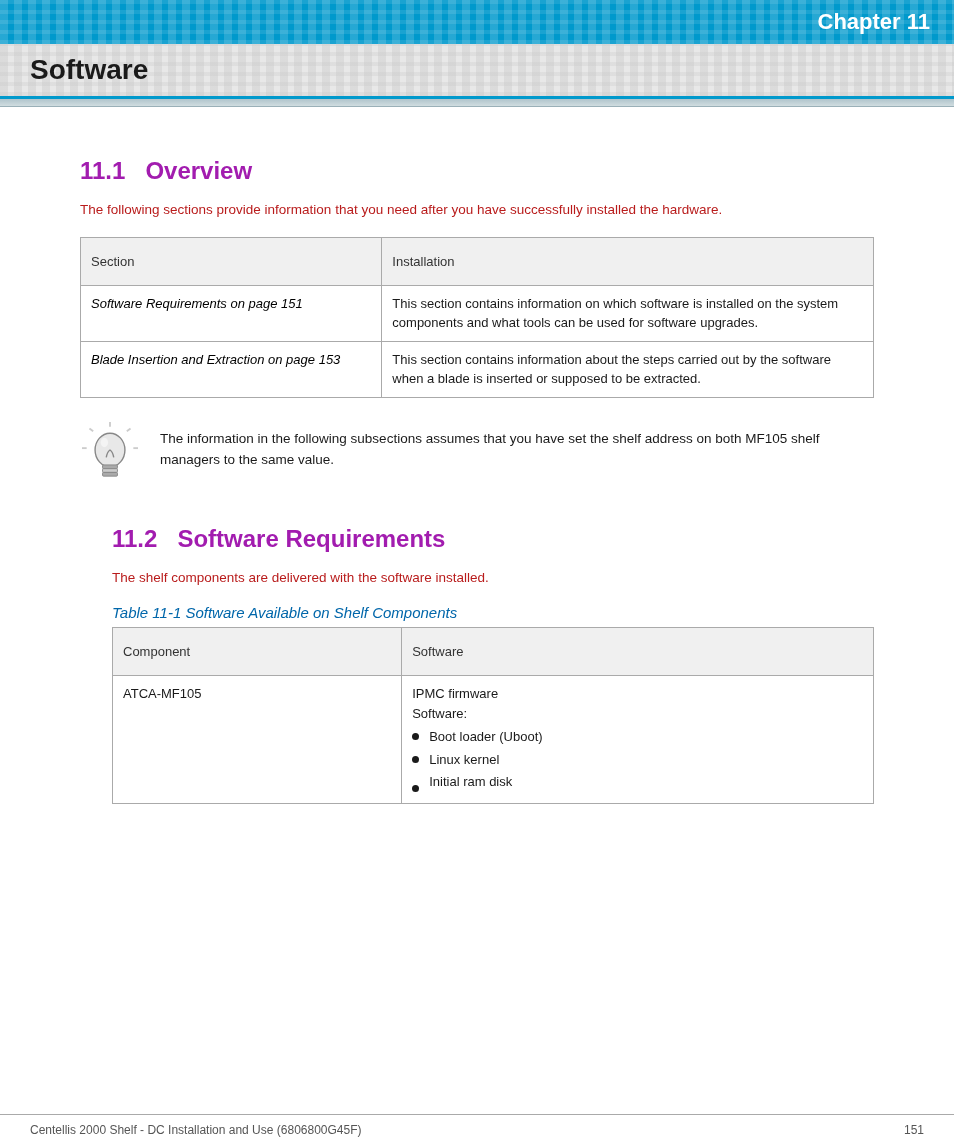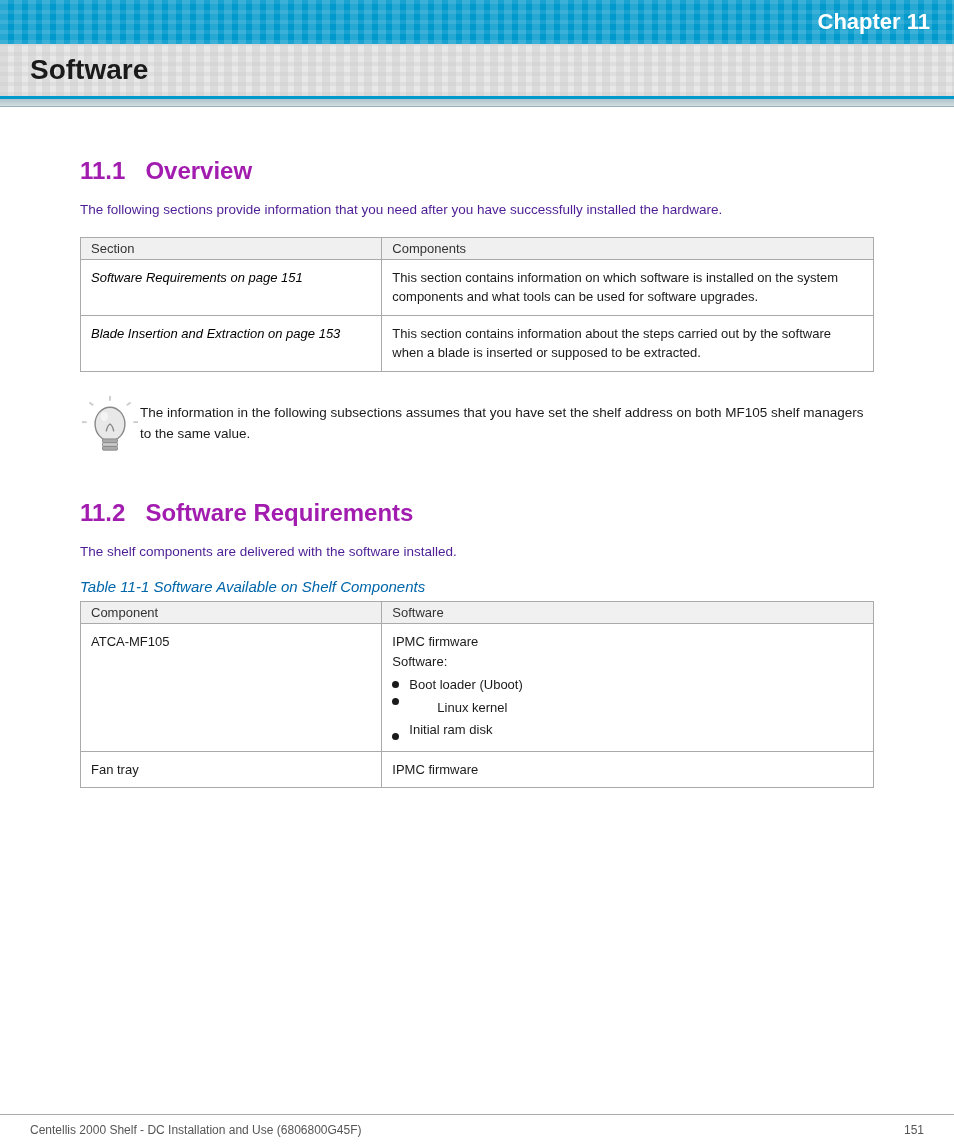--- a/index.html
+++ b/index.html
@@ -100,35 +100,35 @@
       margin-top: 30px;
       margin-bottom: 14px;
     }
     .section-number {
       margin-right: 20px;
     }
 
     .body-text {
       font-size: 13.5px;
       line-height: 1.6;
-      color: #4c1d95;
+      color: #b91c1c;
       margin-bottom: 16px;
     }
 
     
     .data-table {
       width: 100%;
       border-collapse: collapse;
       margin-bottom: 20px;
       font-size: 13px;
     }
     .data-table th {
       background: #f0f0f0;
       border: 1px solid #aaa;
-      padding: 3px 10px;
+      padding: 16px 10px;
       text-align: left;
       font-weight: normal;
       color: #333;
     }
     .data-table td {
       border: 1px solid #aaa;
       padding: 8px 10px;
       vertical-align: top;
       line-height: 1.5;
     }
@@ -138,20 +138,21 @@
     .link-text {
       color: #000000;
       font-style: italic;
     }
 
     
     .note-box {
       display: flex;
       align-items: flex-start;
       margin: 24px 0;
+      gap: 20px;
     }
     .note-text {
       font-size: 13.5px;
       line-height: 1.6;
       padding-top: 6px;
     }
 
     
     .table-caption {
       color: #0066aa;
@@ -203,21 +204,21 @@
   <div>
     <h2 class="section-heading">
       <span class="section-number">11.1</span><span>Overview</span>
     </h2>
     <p class="body-text">The following sections provide information that you need after you have successfully installed the hardware.</p>
 
     <table class="data-table">
       <thead>
         <tr>
           <th>Section</th>
-          <th>Components</th>
+          <th>Installation</th>
         </tr>
       </thead>
       <tbody>
         <tr>
           <td>
             <span class="link-text">Software Requirements on page 151</span>
           </td>
           <td>This section contains information on which software is installed on the system components and what tools can be used for software upgrades.</td>
         </tr>
         <tr>
@@ -248,21 +249,21 @@
 
           <path d="M26 38 Q27 32 30 30 Q33 32 34 38" fill="none" stroke="#888" stroke-width="1.5"></path>
 
           <ellipse cx="24" cy="22" rx="4" ry="5" fill="rgba(255,255,255,0.5)"></ellipse>
         </svg>
       </div>
       <p class="note-text">The information in the following subsections assumes that you have set the shelf address on both MF105 shelf managers to the same value.</p>
     </div>
   </div>
 
-  <div style="margin-top: 10px;">
+  <div style="margin-top: 10px; margin-left: 32px;">
     <h2 class="section-heading">
       <span class="section-number">11.2</span><span>Software Requirements</span>
     </h2>
     <p class="body-text">The shelf components are delivered with the software installed.</p>
 
     <p class="table-caption">Table 11-1 Software Available on Shelf Components</p>
 
     <table class="data-table">
       <thead>
         <tr>
@@ -274,35 +275,31 @@
         <tr>
           <td>ATCA-MF105</td>
           <td>
             <span>IPMC firmware</span><br>
             <span>Software:</span>
             <div style="margin-top:4px;">
               <div style="display:flex; align-items:center; margin-bottom:3px;">
                 <span style="display:inline-block;width:7px;height:7px;background:#1a1a1a;border-radius:50%;margin-right:10px;flex-shrink:0;"></span>
                 <span>Boot loader (Uboot)</span>
               </div>
-              <div style="display:flex; align-items:flex-start; margin-bottom:3px;gap:28px;">
+              <div style="display:flex; align-items:center; margin-bottom:3px;">
                 <span style="display:inline-block;width:7px;height:7px;background:#1a1a1a;border-radius:50%;margin-right:10px;flex-shrink:0;"></span>
                 <span>Linux kernel</span>
               </div>
               <div style="display:flex; align-items:flex-end; margin-bottom:3px;">
                 <span style="display:inline-block;width:7px;height:7px;background:#1a1a1a;border-radius:50%;margin-right:10px;flex-shrink:0;"></span>
                 <span>Initial ram disk</span>
               </div>
             </div>
           </td>
         </tr>
-        <tr>
-          <td>Fan tray</td>
-          <td>IPMC firmware</td>
-        </tr>
       </tbody>
     </table>
   </div>
 
 </div>
 
 <div class="footer">
   <span>Centellis 2000 Shelf - DC Installation and Use (6806800G45F)</span>
   <span>151</span>
 </div>

